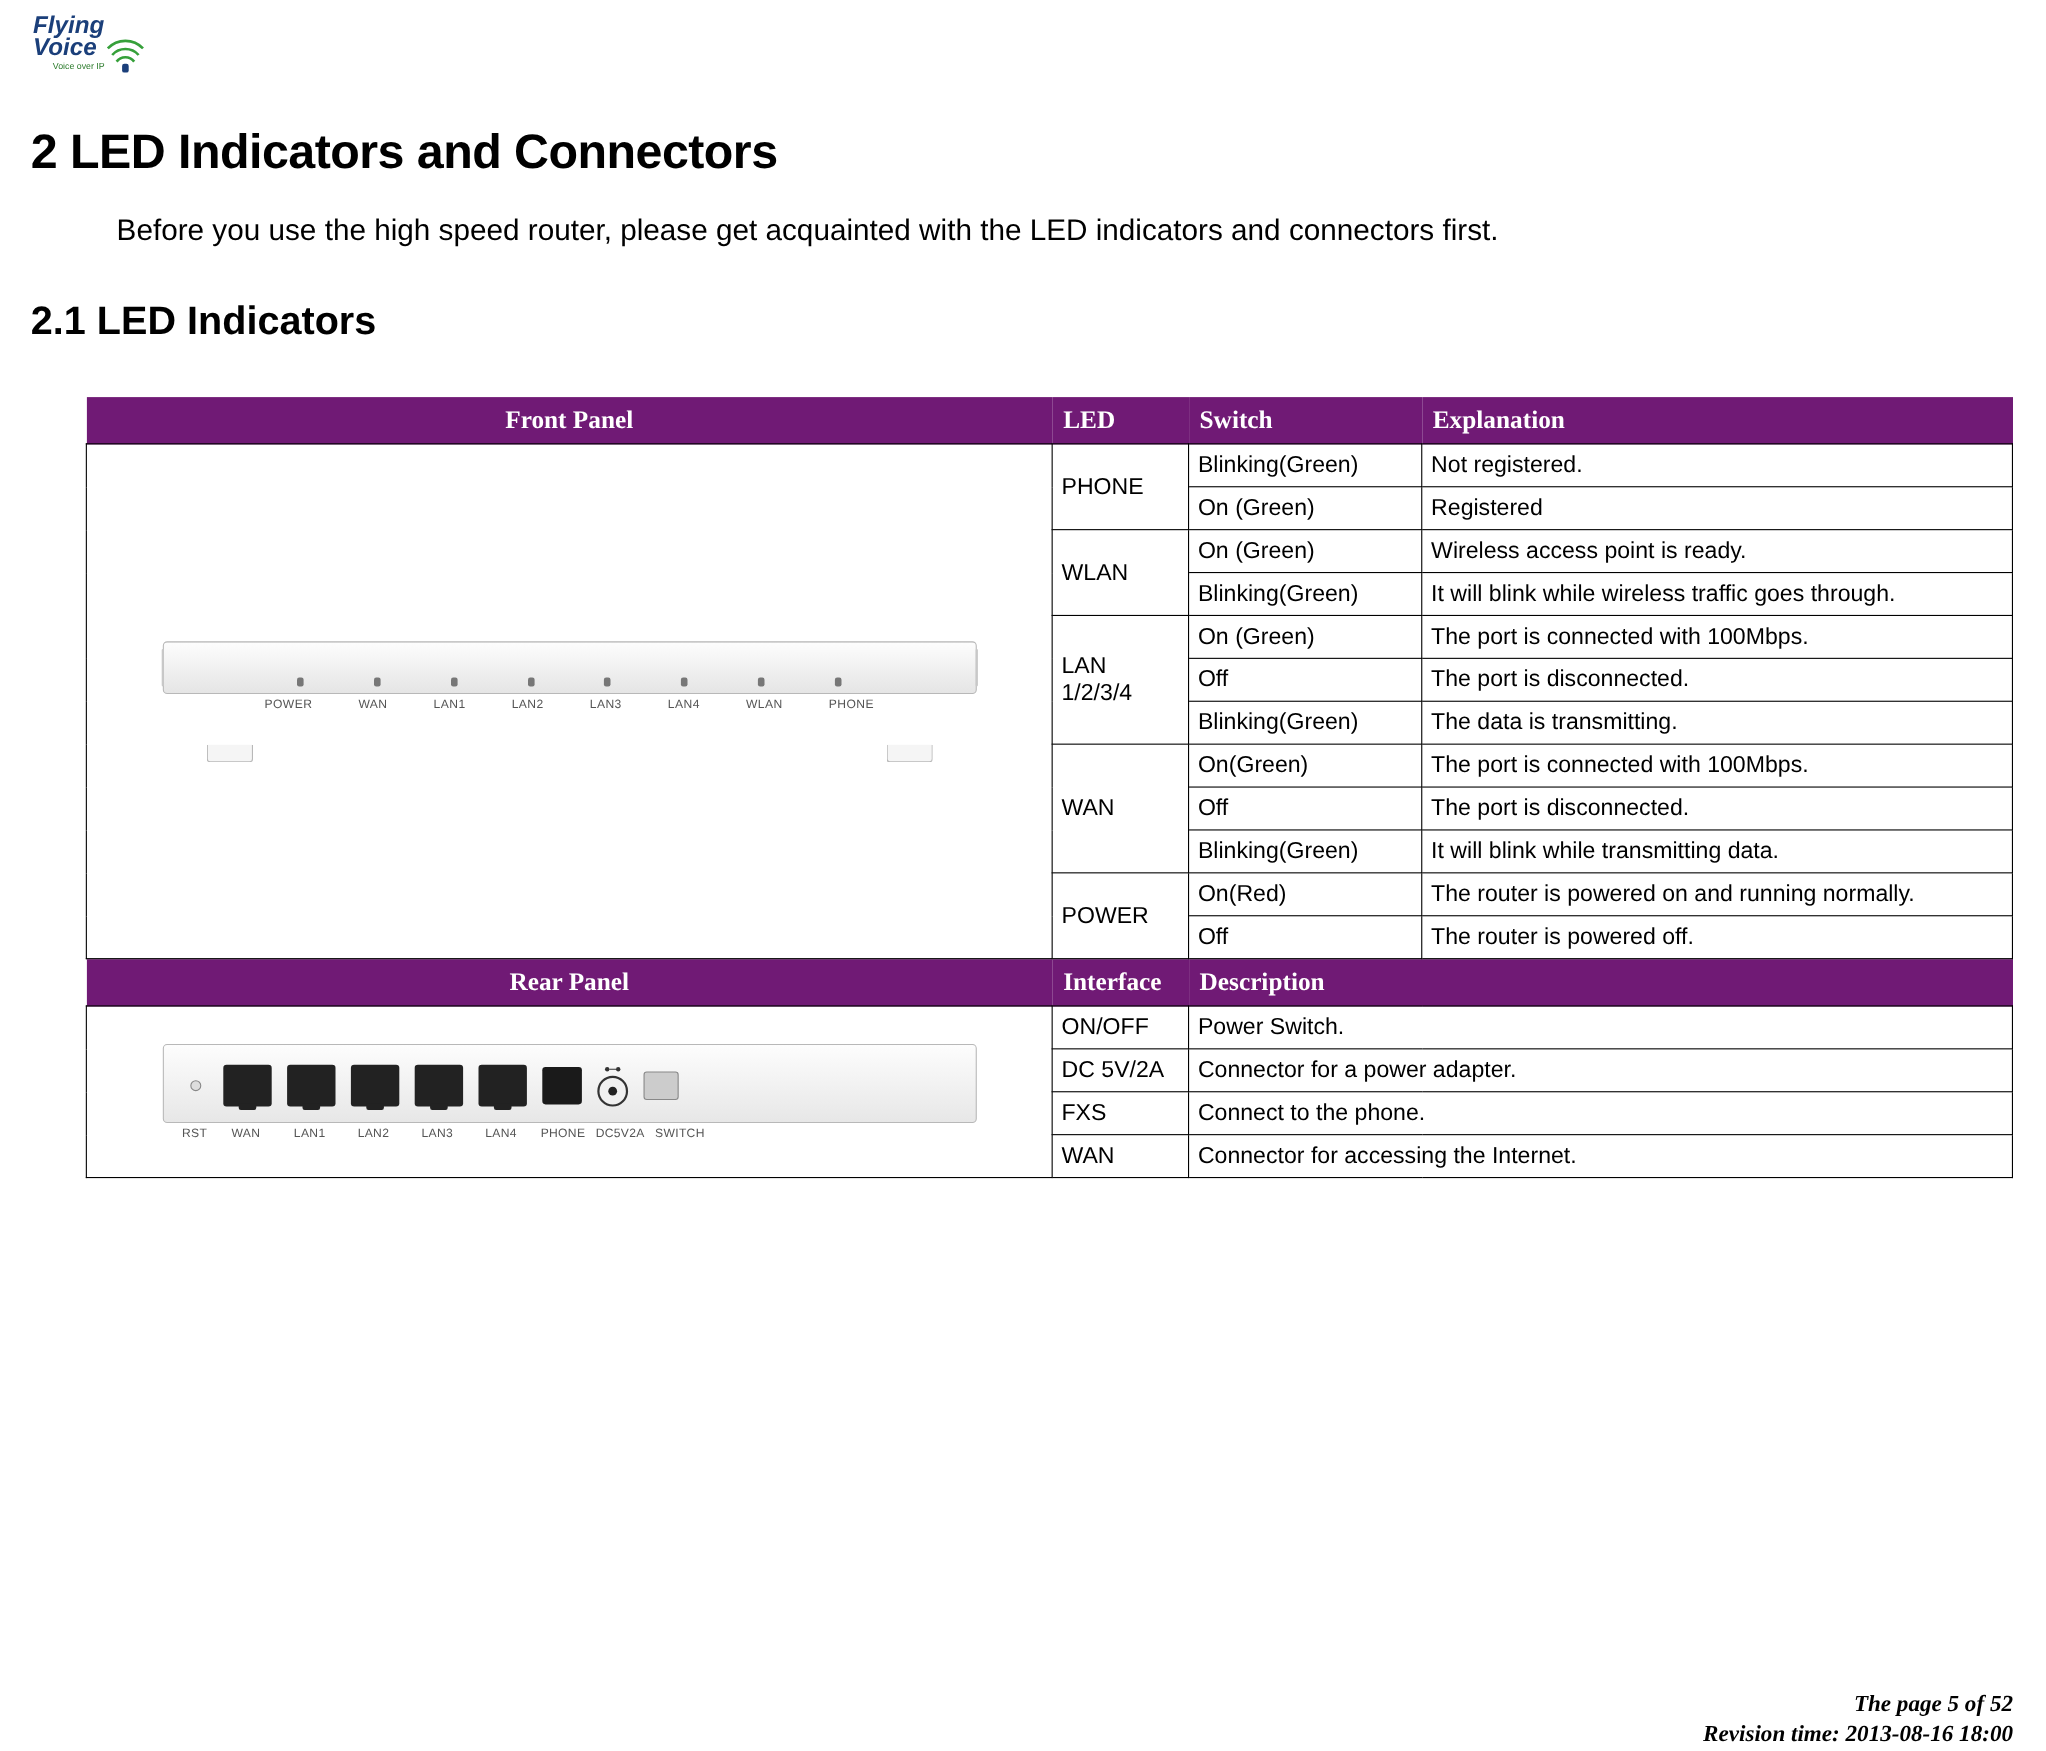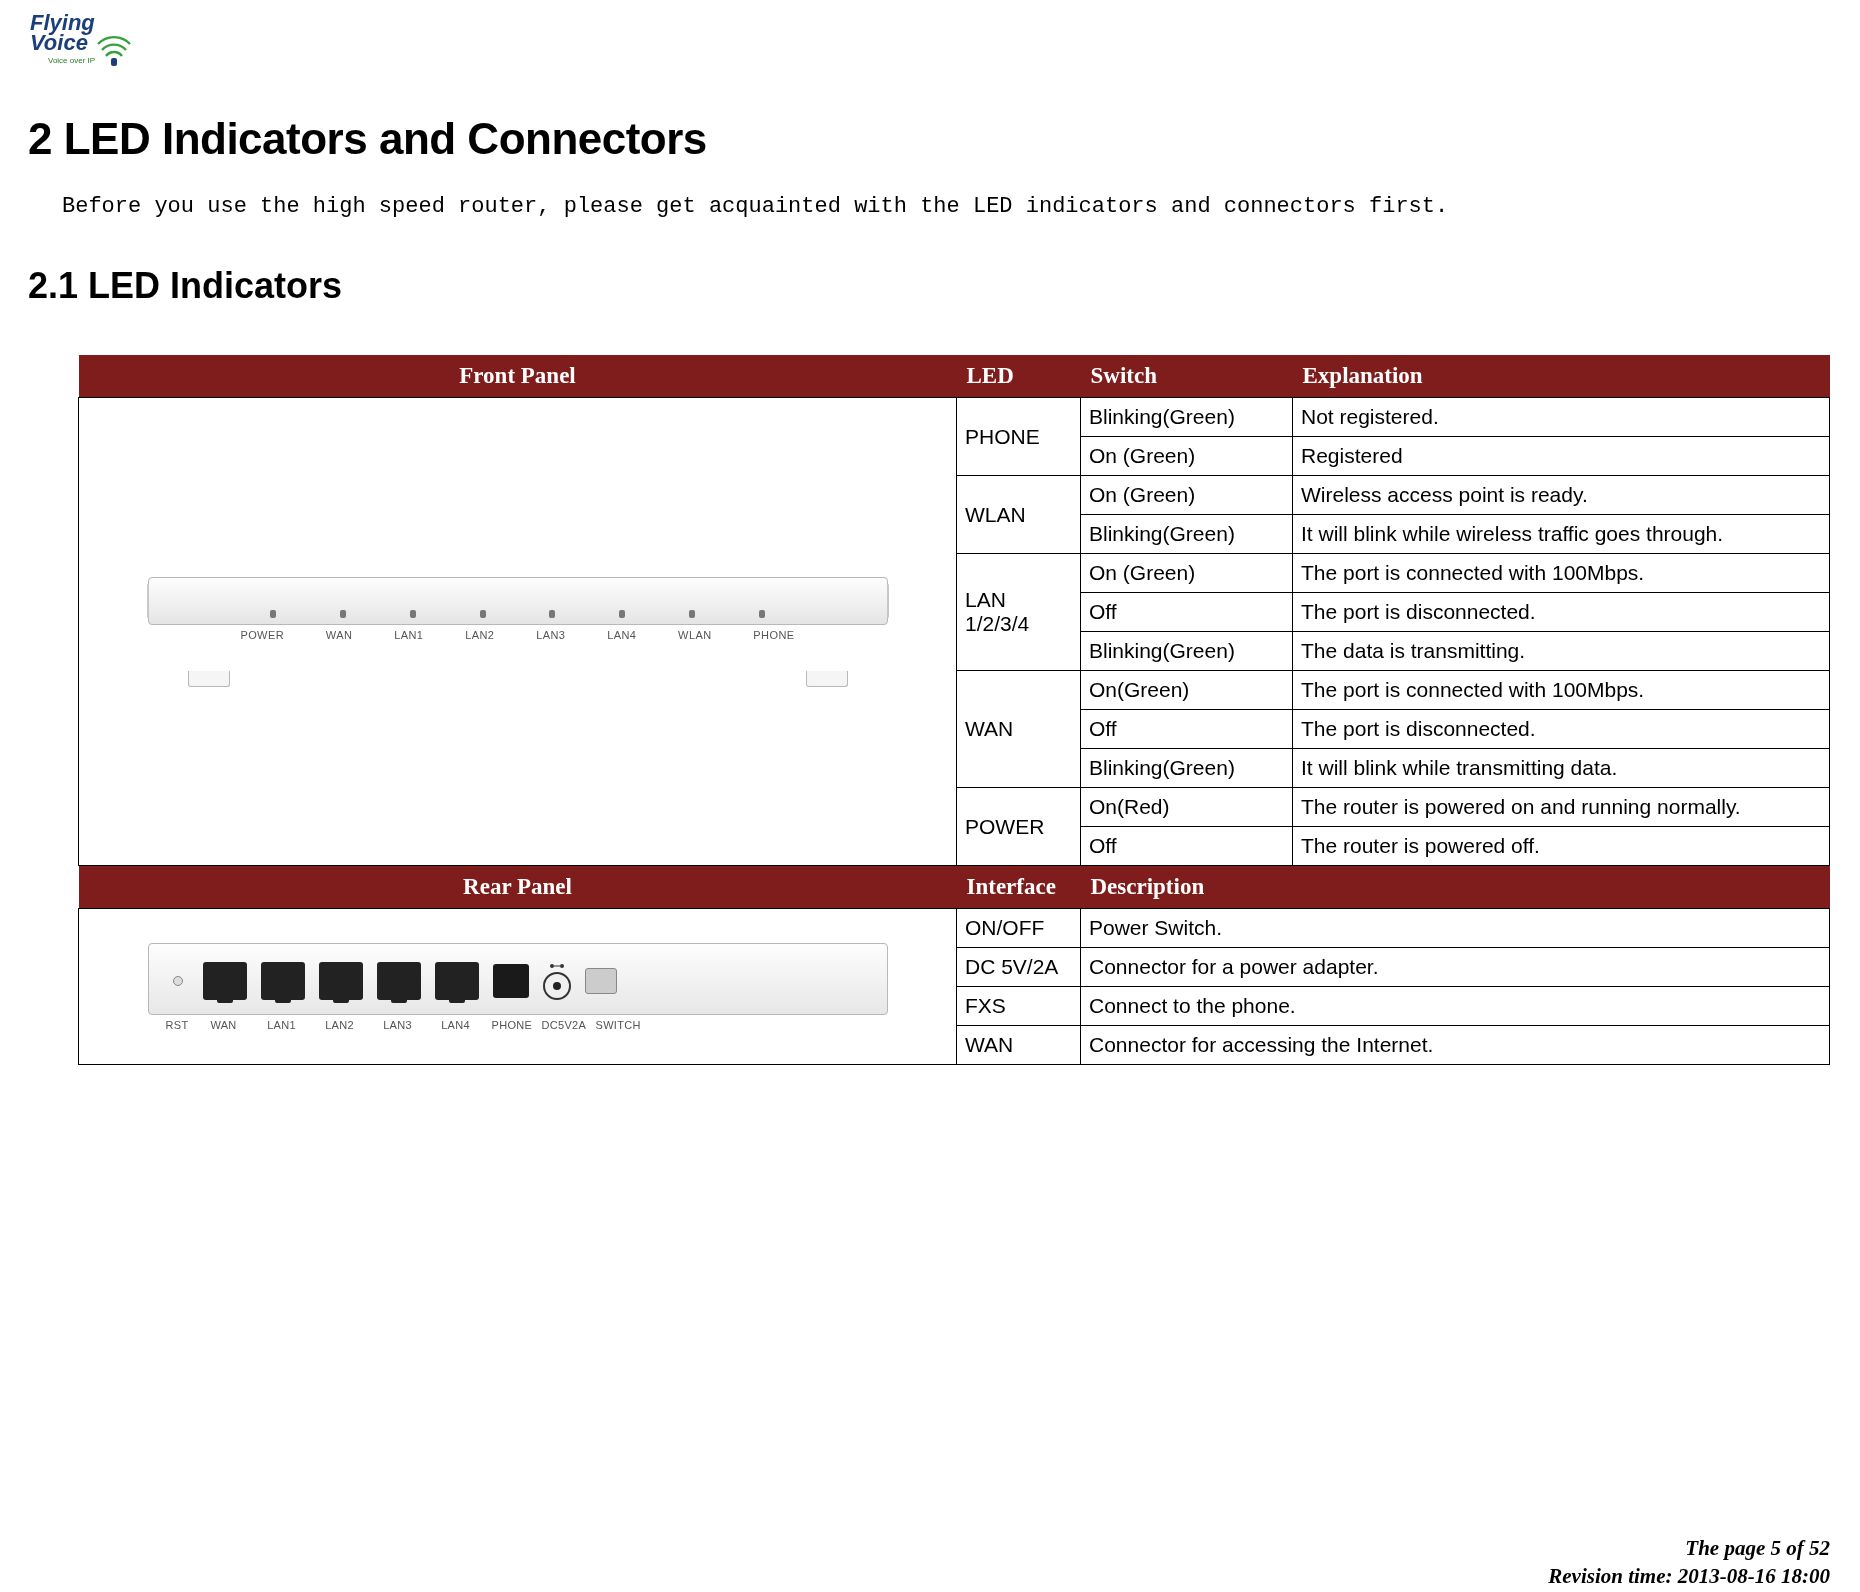--- a/index.html
+++ b/index.html
@@ -43,24 +43,23 @@
     }
     .h1 {
       font-size: 44px;
       font-weight: 900;
       font-family: Arial, sans-serif;
       margin-top: 44px;
       margin-bottom: 30px;
       letter-spacing: -0.5px;
     }
     .intro {
-      font-size: 22px;
-      margin-left: 34px;
+      font-size: 27px;
+      margin-left: 78px;
       margin-bottom: 46px;
-      font-family: Liberation Mono, monospace;
     }
     .h2 {
       font-size: 36px;
       font-weight: 900;
       font-family: Arial, sans-serif;
       margin-bottom: 48px;
     }
     .table-wrap {
       margin-left: 50px;
       margin-right: 2px;
@@ -71,21 +70,21 @@
       table-layout: fixed;
     }
     td, th {
       border: 1px solid #000;
       padding: 7px 8px;
       font-size: 21px;
       vertical-align: middle;
       text-align: left;
     }
     th.hdr {
-      background: #7f1d1d;
+      background: #701a75;
       color: #fff;
       font-family: "Times New Roman", serif;
       font-weight: bold;
       font-size: 23px;
       border: none;
       padding: 8px 10px;
     }
     th.hdr.center { text-align: center; }
     col.c-img { width: 878px; }
     col.c-led { width: 124px; }

